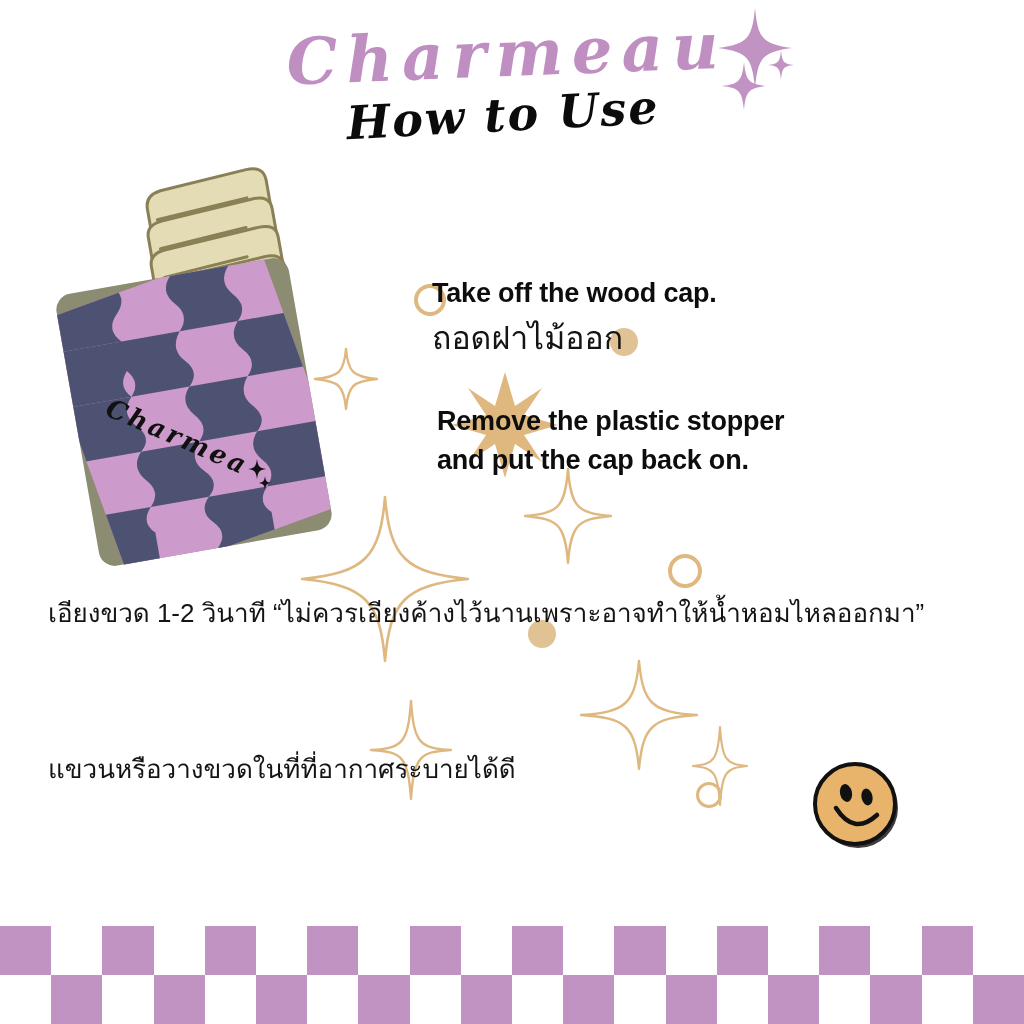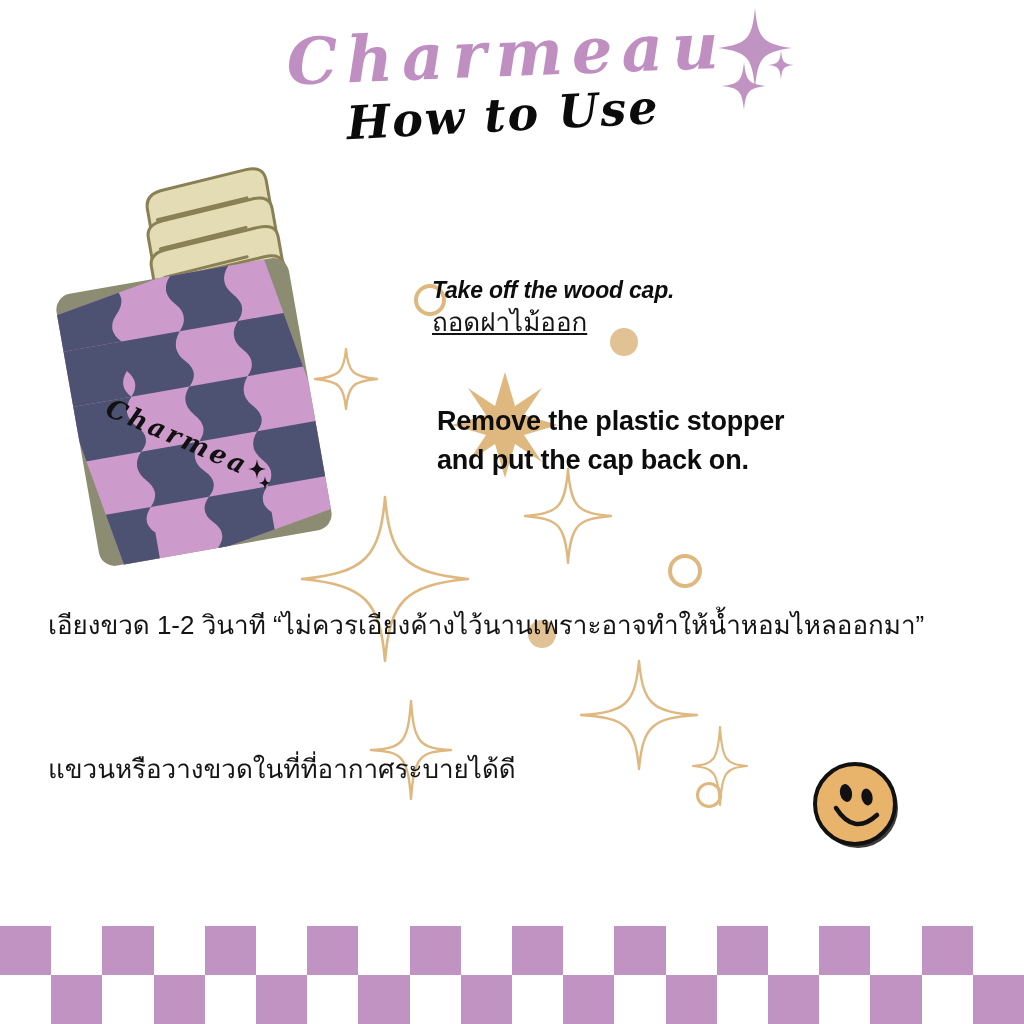--- a/index.html
+++ b/index.html
@@ -61,30 +61,30 @@
     letter-spacing:-0.2px;
   }
   .th{
     color:#141414;
     font-weight:400;
     font-family:"Liberation Sans", sans-serif;
   }
   .quote{font-style:italic;font-weight:700;}
 
   #step1{left:432px;top:278px;}
-  #step1 .en{font-size:23px;line-height:1.12;font-style:italic;}
-  #step1 .th{font-size:26px;line-height:1.25;margin-top:2px;text-decoration:underline;}
+  #step1 .en{font-size:27px;line-height:1.12;}
+  #step1 .th{font-size:32px;line-height:1.25;margin-top:10px;}
 
   #step2{left:437px;top:402px;}
   #step2 .en{font-size:27px;line-height:1.45;}
   #step2 .th{font-size:26px;line-height:1.3;margin-top:2px;}
 
   #step3{left:48px;top:597px;width:970px;}
   #step3 .en{font-size:27px;line-height:1.2;white-space:nowrap;}
-  #step3 .th{font-size:26px;line-height:1.3;margin-top:12px;white-space:nowrap;}
+  #step3 .th{font-size:26px;line-height:1.3;margin-top:0;white-space:nowrap;}
 
   #step4{left:48px;top:741px;width:800px;}
   #step4 .en{font-size:27px;line-height:1.2;white-space:nowrap;}
   #step4 .th{font-size:26px;line-height:1.3;margin-top:12px;white-space:nowrap;}
 
   
   .ring{position:absolute;border-radius:50%;border:4px solid #dfb880;box-sizing:border-box;}
   .dot{position:absolute;border-radius:50%;background:#e0c294;}
 
   

